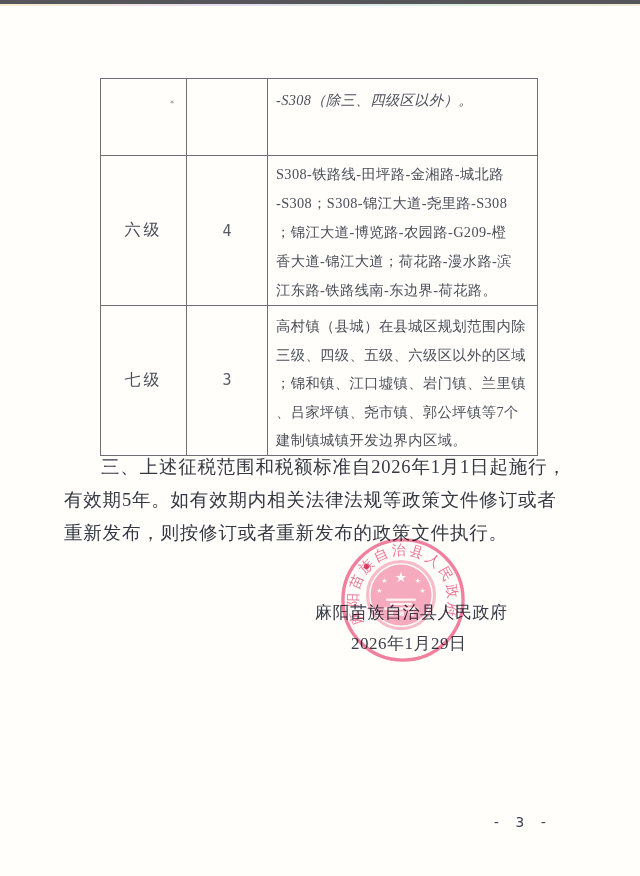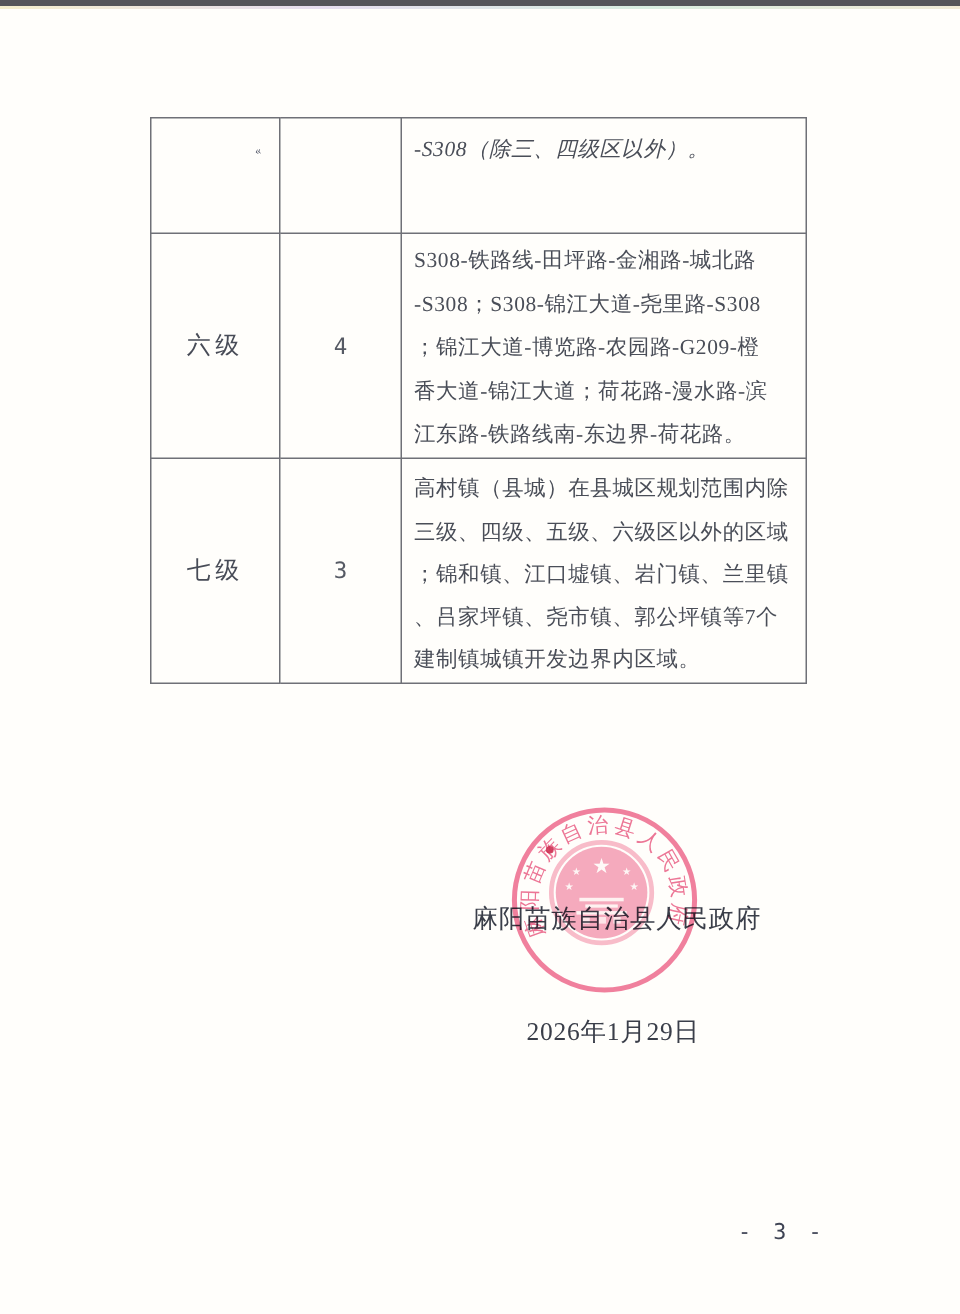--- a/index.html
+++ b/index.html
@@ -68,21 +68,21 @@
     text-indent:37px;
     text-align:justify;
   }
   
   .sig-org{
     position:absolute;left:315px;top:601px;
     font-size:17px;letter-spacing:0.5px;color:#3a3e49;
   }
   .sig-date{
     position:absolute;left:351px;top:632px;
-    font-size:17px;letter-spacing:0.5px;color:#3a3e49;margin-top:44px;
+    font-size:17px;letter-spacing:0.5px;color:#3a3e49;
   }
   
   .seal{
     position:absolute;left:339px;top:536px;
     width:128px;height:128px;
     mix-blend-mode:multiply;
     opacity:.92;
   }
   
   .page-number{
@@ -126,20 +126,23 @@
         <td class="rate-cell">3</td>
         <td class="area-cell">高村镇（县城）在县城区规划范围内除
 三级、四级、五级、六级区以外的区域
 ；锦和镇、江口墟镇、岩门镇、兰里镇
 、吕家坪镇、尧市镇、郭公坪镇等7个
 建制镇城镇开发边界内区域。</td>
       </tr>
     </tbody>
   </table>
 
+  <div class="paragraph">三、上述征税范围和税额标准自2026年1月1日起施行，
+有效期5年。如有效期内相关法律法规等政策文件修订或者
+重新发布，则按修订或者重新发布的政策文件执行。</div>
 
   <div class="sig-org">麻阳苗族自治县人民政府</div>
   <div class="sig-date">2026年1月29日</div>
 
   <svg class="seal" viewBox="0 0 130 130" aria-hidden="true">
     <circle cx="65" cy="65" r="61" fill="none" stroke="#ec6389" stroke-width="3.4" opacity="0.88"></circle>
     <path id="sealArc" d="M 25.2 88 A 46 46 0 1 1 104.8 88" fill="none"></path>
     <text font-size="14.2" fill="#e95e86" letter-spacing="2.8" opacity="0.92"><textPath href="#sealArc">麻阳苗族自治县人民政府</textPath></text>
     <g>
       <circle cx="63" cy="60" r="31" fill="#f0809f" opacity="0.72"></circle>

